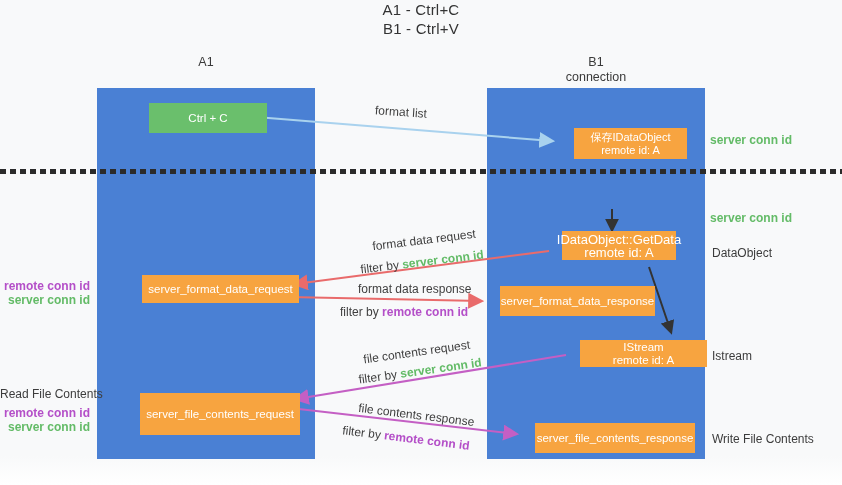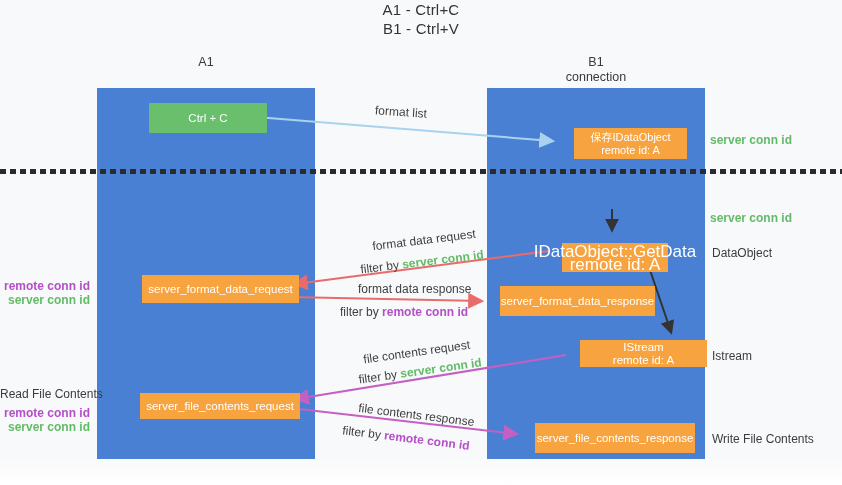--- a/index.html
+++ b/index.html
@@ -90,39 +90,39 @@
   <div class="node green" style="left:137px; top:103px; width:118px; height:30px;">
     <div>Ctrl + C</div>
   </div>
 
   <div class="node orange" style="left:562px; top:128px; width:113px; height:31px; font-size:11px; line-height:13px;">
     <div>保存IDataObject</div>
     <div>remote id: A</div>
   </div>
 
 
-  <div class="node orange" style="left:550px; top:243px; width:106px; height:29px; font-size:17px; line-height:13px;">
+  <div class="node orange" style="left:550px; top:231px; width:114px; height:29px; font-size:13px; line-height:13px;">
     <div>IDataObject::GetData</div>
     <div>remote id: A</div>
   </div>
 
   <div class="node orange" style="left:130px; top:275px; width:157px; height:28px;">
     <div>server_format_data_request</div>
   </div>
 
   <div class="node orange" style="left:488px; top:286px; width:155px; height:30px;">
     <div>server_format_data_response</div>
   </div>
 
   <div class="node orange" style="left:568px; top:340px; width:127px; height:27px; line-height:13px;">
     <div>IStream</div>
     <div>remote id: A</div>
   </div>
 
-  <div class="node orange" style="left:128px; top:393px; width:160px; height:26px;">
+  <div class="node orange" style="left:128px; top:393px; width:160px; height:42px;">
     <div>server_file_contents_request</div>
   </div>
 
   <div class="node orange" style="left:523px; top:423px; width:160px; height:30px;">
     <div>server_file_contents_response</div>
   </div>
 
   <div class="edge-label" style="left:375px; top:105px; transform:rotate(4deg);">format list</div>
 
   <div class="edge-label" style="left:372px; top:233px; transform:rotate(-7deg);">format data request</div>

